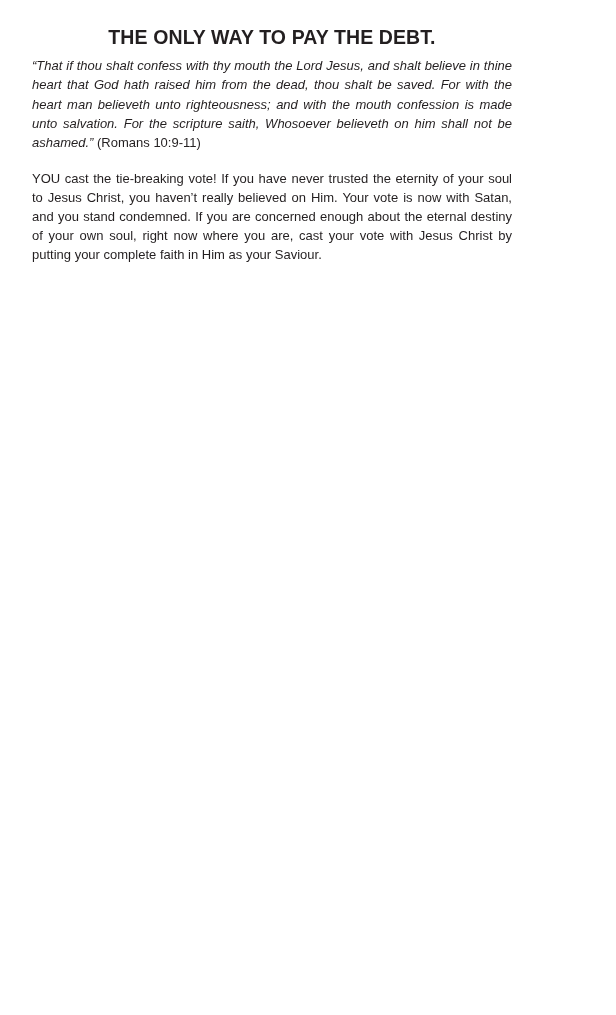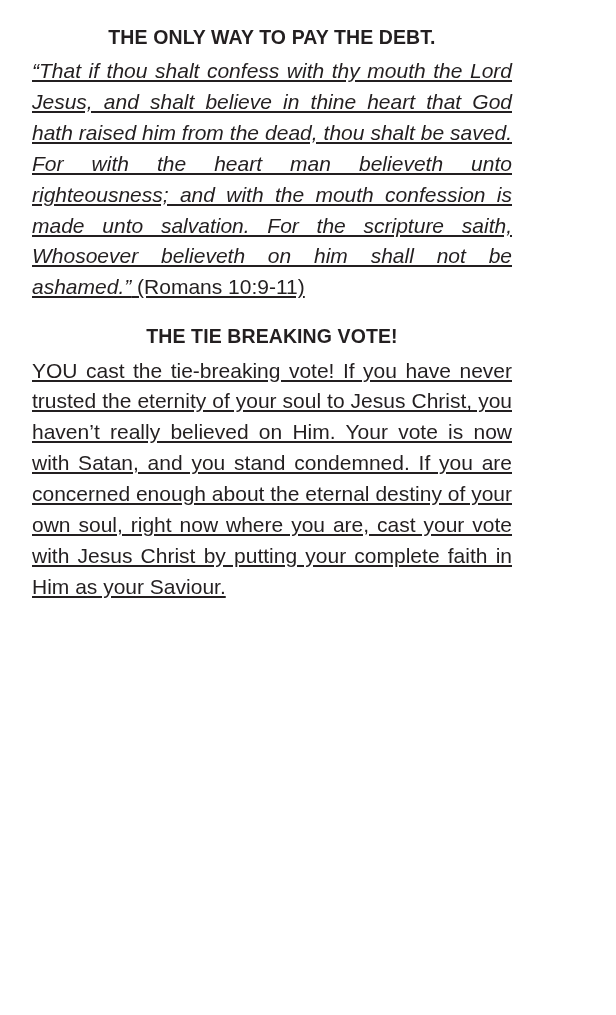--- a/index.html
+++ b/index.html
@@ -23,27 +23,26 @@
   }
   .heading {
     text-align: center;
     font-weight: bold;
     font-size: 19.5px;
     line-height: 1.35;
     margin: 0 0 6px 0;
     letter-spacing: 0.1px;
   }
   .para {
-    font-size: 21px;
+    font-size: 13px;
     line-height: 1.47;
     text-align: justify;
     text-justify: inter-word;
     margin: 0 0 17px 0;
     hyphens: none;
-    text-decoration: underline;
   }
   .it {
     font-style: italic;
   }
   .sp-before-heading {
     margin-top: 20px;
   }
   .sp-before-heading2 {
     margin-top: 22px;
   }
@@ -52,21 +51,20 @@
 <body>
 
 <div class="page">
 
   <h2 class="heading">THE ONLY WAY TO PAY THE DEBT.</h2>
 
   <p class="para">
     <span class="it">“That if thou shalt confess with thy mouth the Lord Jesus, and shalt believe in thine heart that God hath raised him from the dead, thou shalt be saved. For with the heart man believeth unto righteousness; and with the mouth confession is made unto salvation. For the scripture saith, Whosoever believeth on him shall not be ashamed.”</span><span> (Romans 10:9-11)</span>
   </p>
 
-  <h2 class="heading sp-before-heading">THE TIE BREAKING VOTE!</h2>
 
 
 
   <p class="para">
     <span>YOU cast the tie-breaking vote! If you have never trusted the eternity of your soul to Jesus Christ, you haven’t really believed on Him. Your vote is now with Satan, and you stand condemned. If you are concerned enough about the eternal destiny of your own soul, right now where you are, cast your vote with Jesus Christ by putting your complete faith in Him as your Saviour.</span>
   </p>
 
 
 
 </div>

